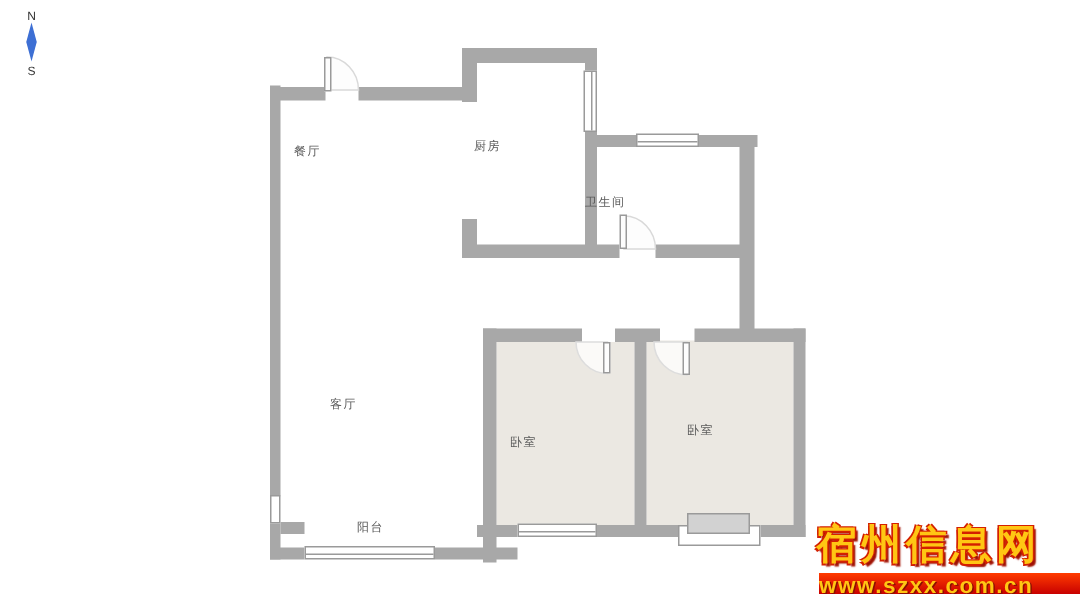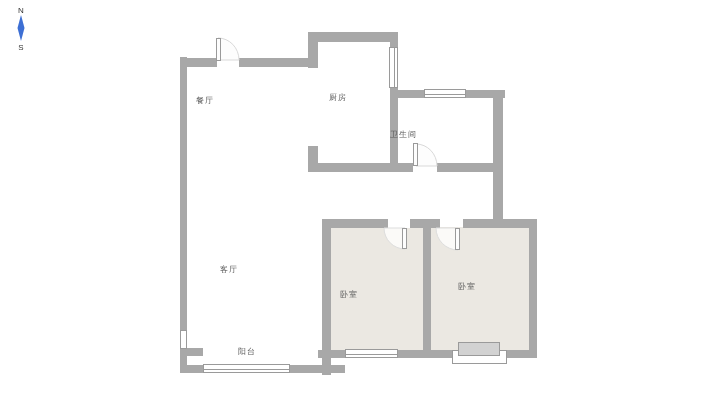--- a/index.html
+++ b/index.html
@@ -94,21 +94,27 @@
     <path d="M 405 228 L 405 249 A 21 21 0 0 1 384 228 Z" fill="#fbfaf8" stroke="#dddddd"></path>
     <path d="M 458 228 L 458 250 A 22 22 0 0 1 436 228 Z" fill="#fbfaf8" stroke="#dddddd"></path>
   </svg>
 
   <div class="panel" style="left:216px;top:38px;width:5px;height:23px;"></div>
   <div class="panel" style="left:413px;top:143px;width:5px;height:23px;"></div>
   <div class="panel" style="left:402px;top:228px;width:5px;height:21px;"></div>
   <div class="panel" style="left:455px;top:228px;width:5px;height:22px;"></div>
 
   <div class="room-label" style="left:196px;top:95px;">餐厅</div>
-  <div class="room-label" style="left:329px;top:92px;">厨房</div>
+  <div class="room-label" style="left:316px;top:92px;">厨房</div>
   <div class="room-label" style="left:390px;top:129px;">卫生间</div>
   <div class="room-label" style="left:220px;top:264px;text-align:right;">客厅</div>
   <div class="room-label" style="left:340px;top:289px;">卧室</div>
   <div class="room-label" style="left:458px;top:281px;">卧室</div>
   <div class="room-label" style="left:238px;top:346px;">阳台</div>
 
+  <div class="watermark">
+    <div class="wm-title">宿州信息网</div>
+    <div class="wm-banner">
+      <span>www.szxx.com.cn</span>
+    </div>
+  </div>
 
 </div>
 
 </body></html>

